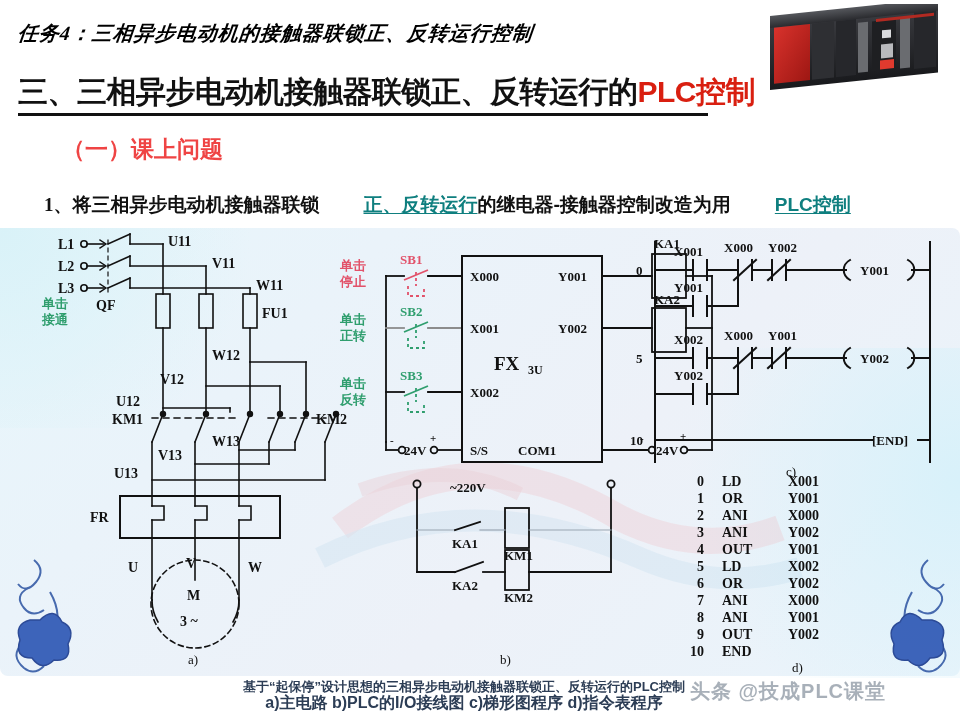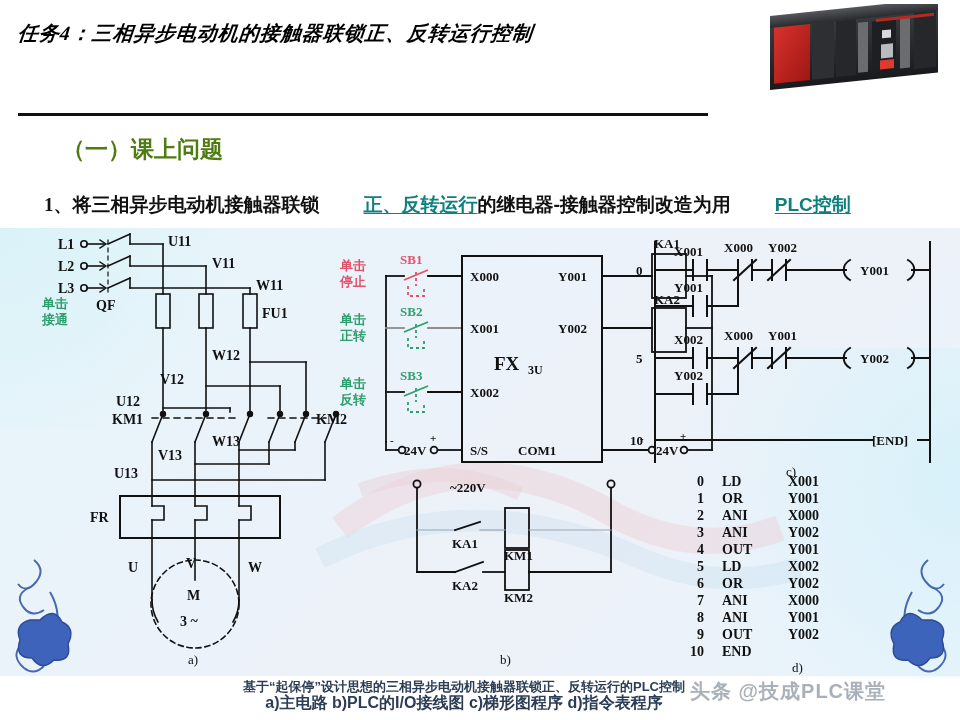--- a/index.html
+++ b/index.html
@@ -29,33 +29,34 @@
     font-size:30px;font-weight:bold;color:#111;
     white-space:nowrap;letter-spacing:-0.5px;
     font-family:"Liberation Sans","DejaVu Sans",sans-serif;
   }
   .main-heading .red{color:#d91f10;}
   .heading-rule{
     position:absolute;left:18px;top:113px;width:690px;height:3px;background:#111;
   }
   .sub-heading{
     position:absolute;left:62px;top:134px;
-    font-size:23px;font-weight:bold;color:#4d7c0f;white-space:nowrap;
+    font-size:23px;font-weight:bold;color:#ef4444;white-space:nowrap;
   }
   .line-1{
     position:absolute;left:44px;top:192px;
     font-size:19px;font-weight:bold;color:#111;white-space:nowrap;
   }
   .line-1 .teal{color:#0f7f7f;text-decoration:underline;text-underline-offset:2px;margin-left:44px;}
   .line-1 .num{font-family:"Liberation Serif","DejaVu Serif",serif;}
 
   
   .figure{
     position:absolute;left:0;top:228px;width:960px;height:448px;
     background:linear-gradient(135deg,#e7f6fb 0%,#eaf3fa 28%,#edf1f8 60%,#e9f4fb 100%);
+    border-radius:8px;
   }
   .figure .tint-a{
     position:absolute;left:0;top:0;width:300px;height:200px;
     background:radial-gradient(circle at 0% 0%,#d9f2f8 0%,rgba(217,242,248,0) 70%);
   }
   .figure .tint-b{
     position:absolute;right:0;top:120px;width:320px;height:330px;
     background:radial-gradient(circle at 100% 40%,#d8f1fa 0%,rgba(216,241,250,0) 72%);
   }
   .figure svg{position:absolute;left:0;top:0;}
@@ -109,20 +110,23 @@
       <rect x="120" y="30" width="24" height="50" fill="#1e1f22"></rect>
       <rect x="130" y="40" width="9" height="8" fill="#d9dadd"></rect>
       <rect x="129" y="54" width="12" height="14" fill="#b9babd"></rect>
       <rect x="128" y="70" width="14" height="9" fill="#e03a2e"></rect>
       <rect x="148" y="30" width="10" height="50" fill="#6a6c70"></rect>
       <rect x="162" y="26" width="22" height="56" fill="#26272b"></rect>
       <rect x="124" y="28" width="58" height="3" fill="#b22a22"></rect>
     </g>
   </svg>
 
+  <div class="main-heading">
+    <span>三、三相异步电动机接触器联锁正、反转运行的</span><span class="red">PLC控制</span>
+  </div>
   <div class="heading-rule"></div>
 
   <div class="sub-heading">（一）课上问题</div>
 
   <div class="line-1">
     <span class="num">1、</span><span>将三相异步电动机接触器联锁</span><span class="teal">正、反转运行</span><span>的继电器-接触器控制改造为用</span><span class="teal">PLC控制</span>
   </div>
 
   <div class="figure">
     <div class="tint-a"></div>

